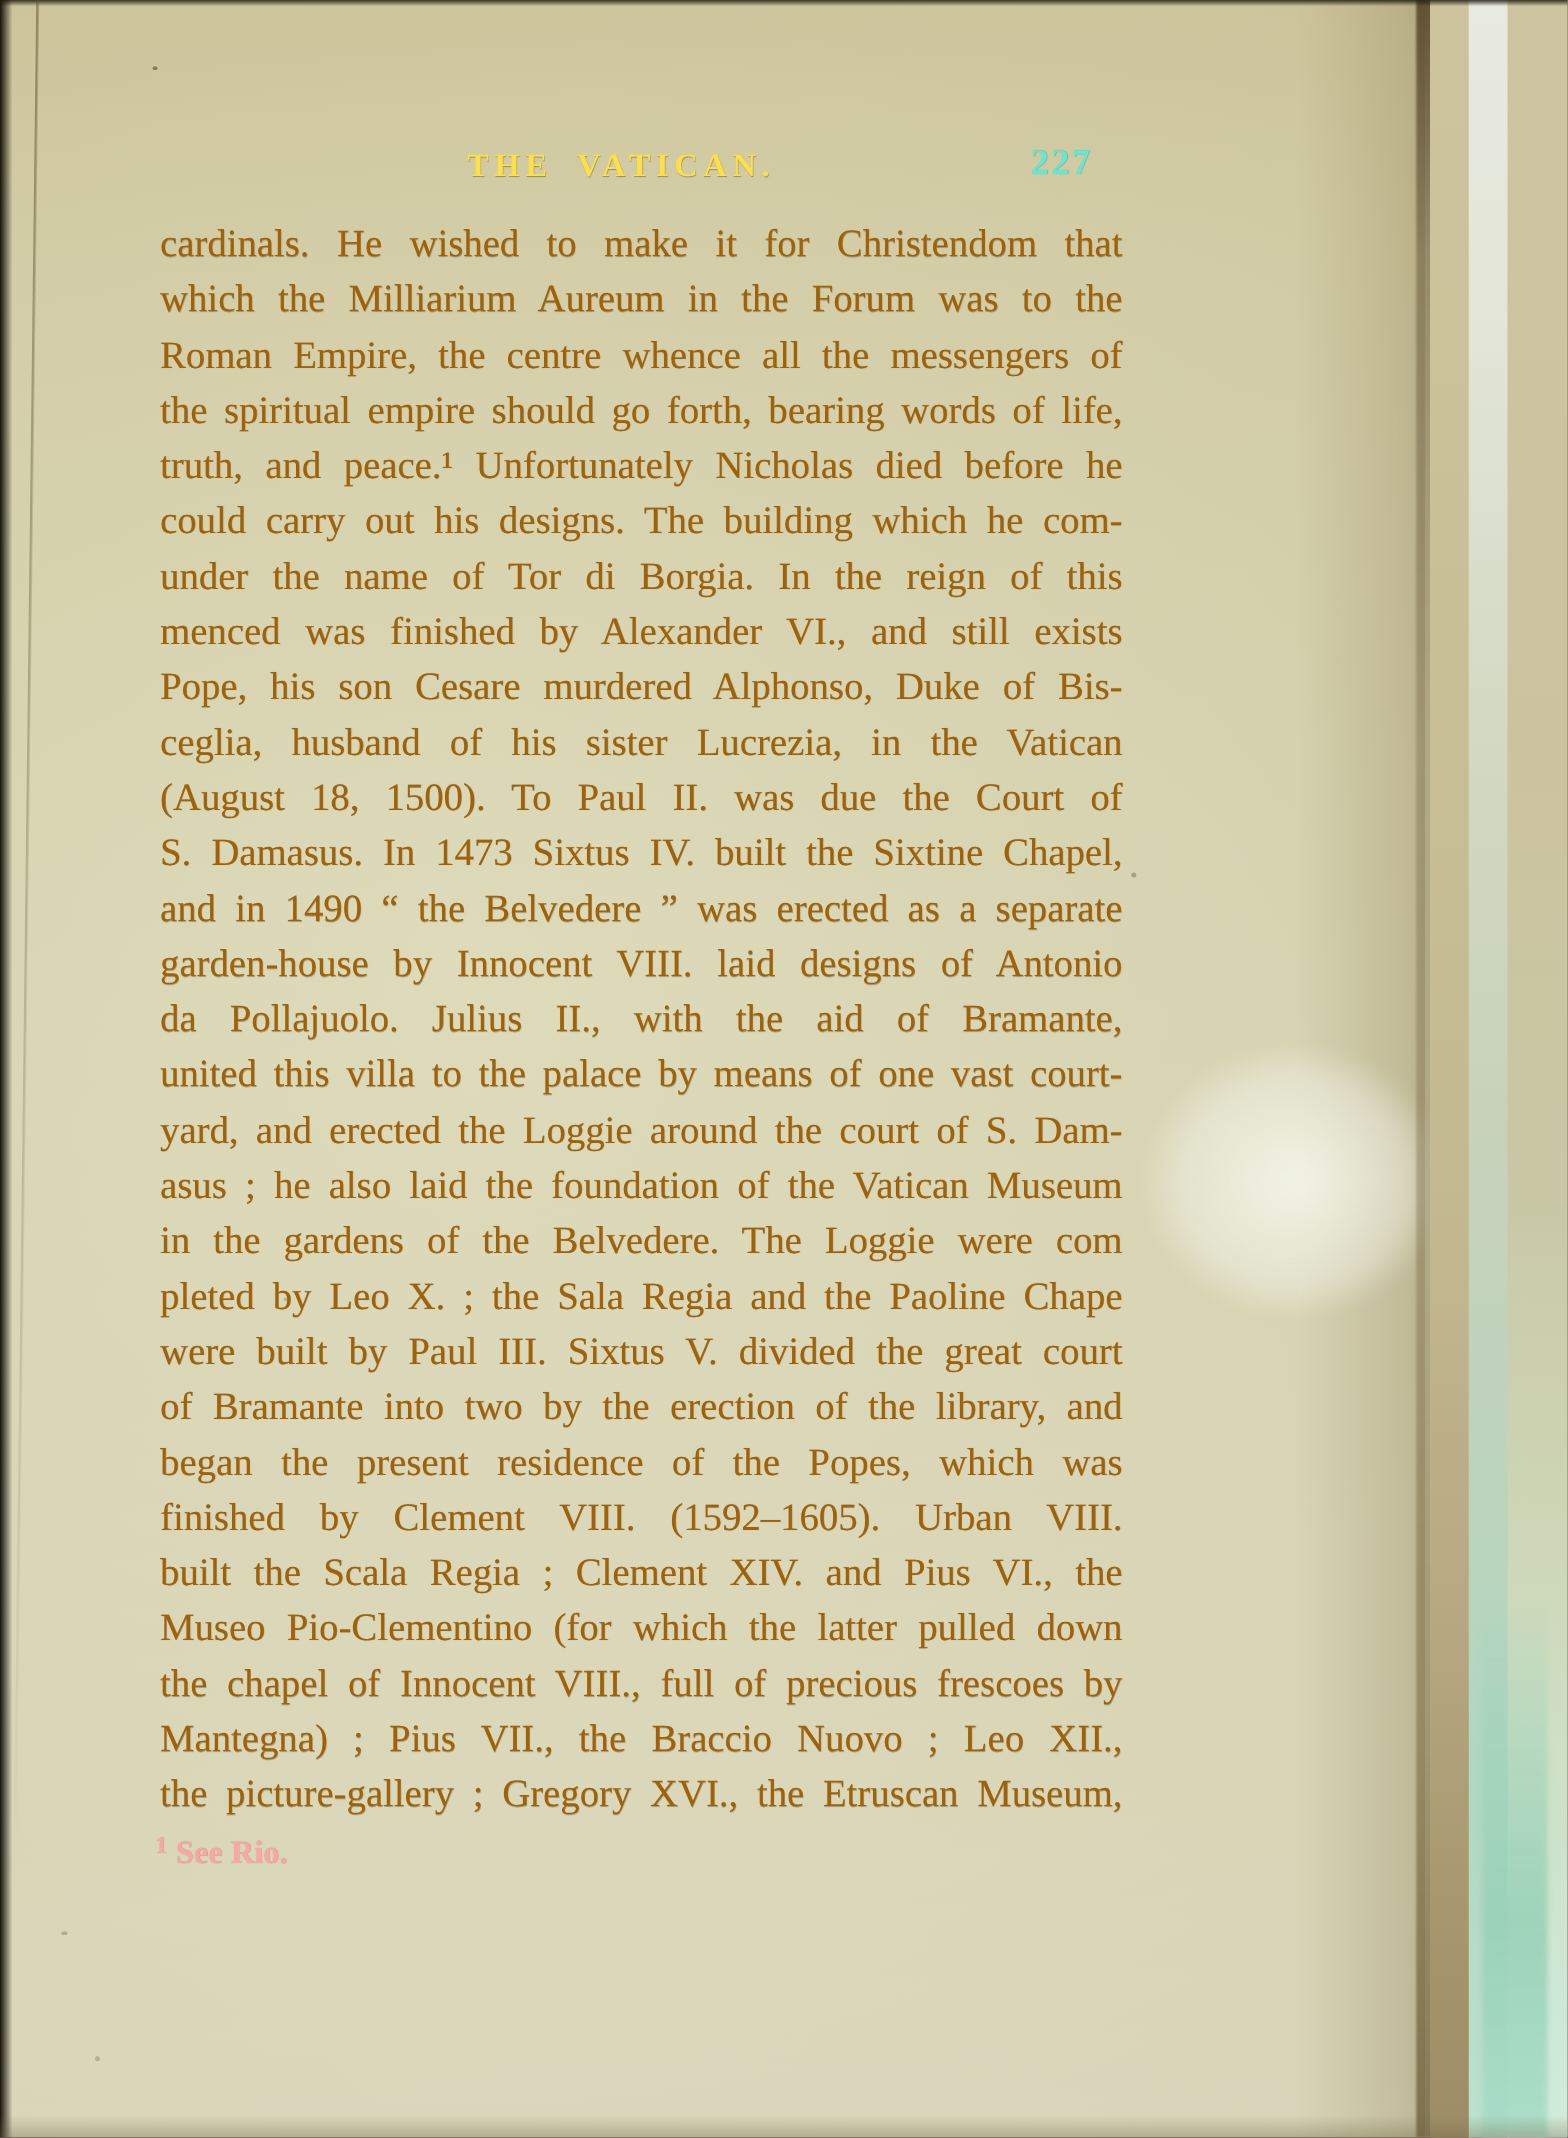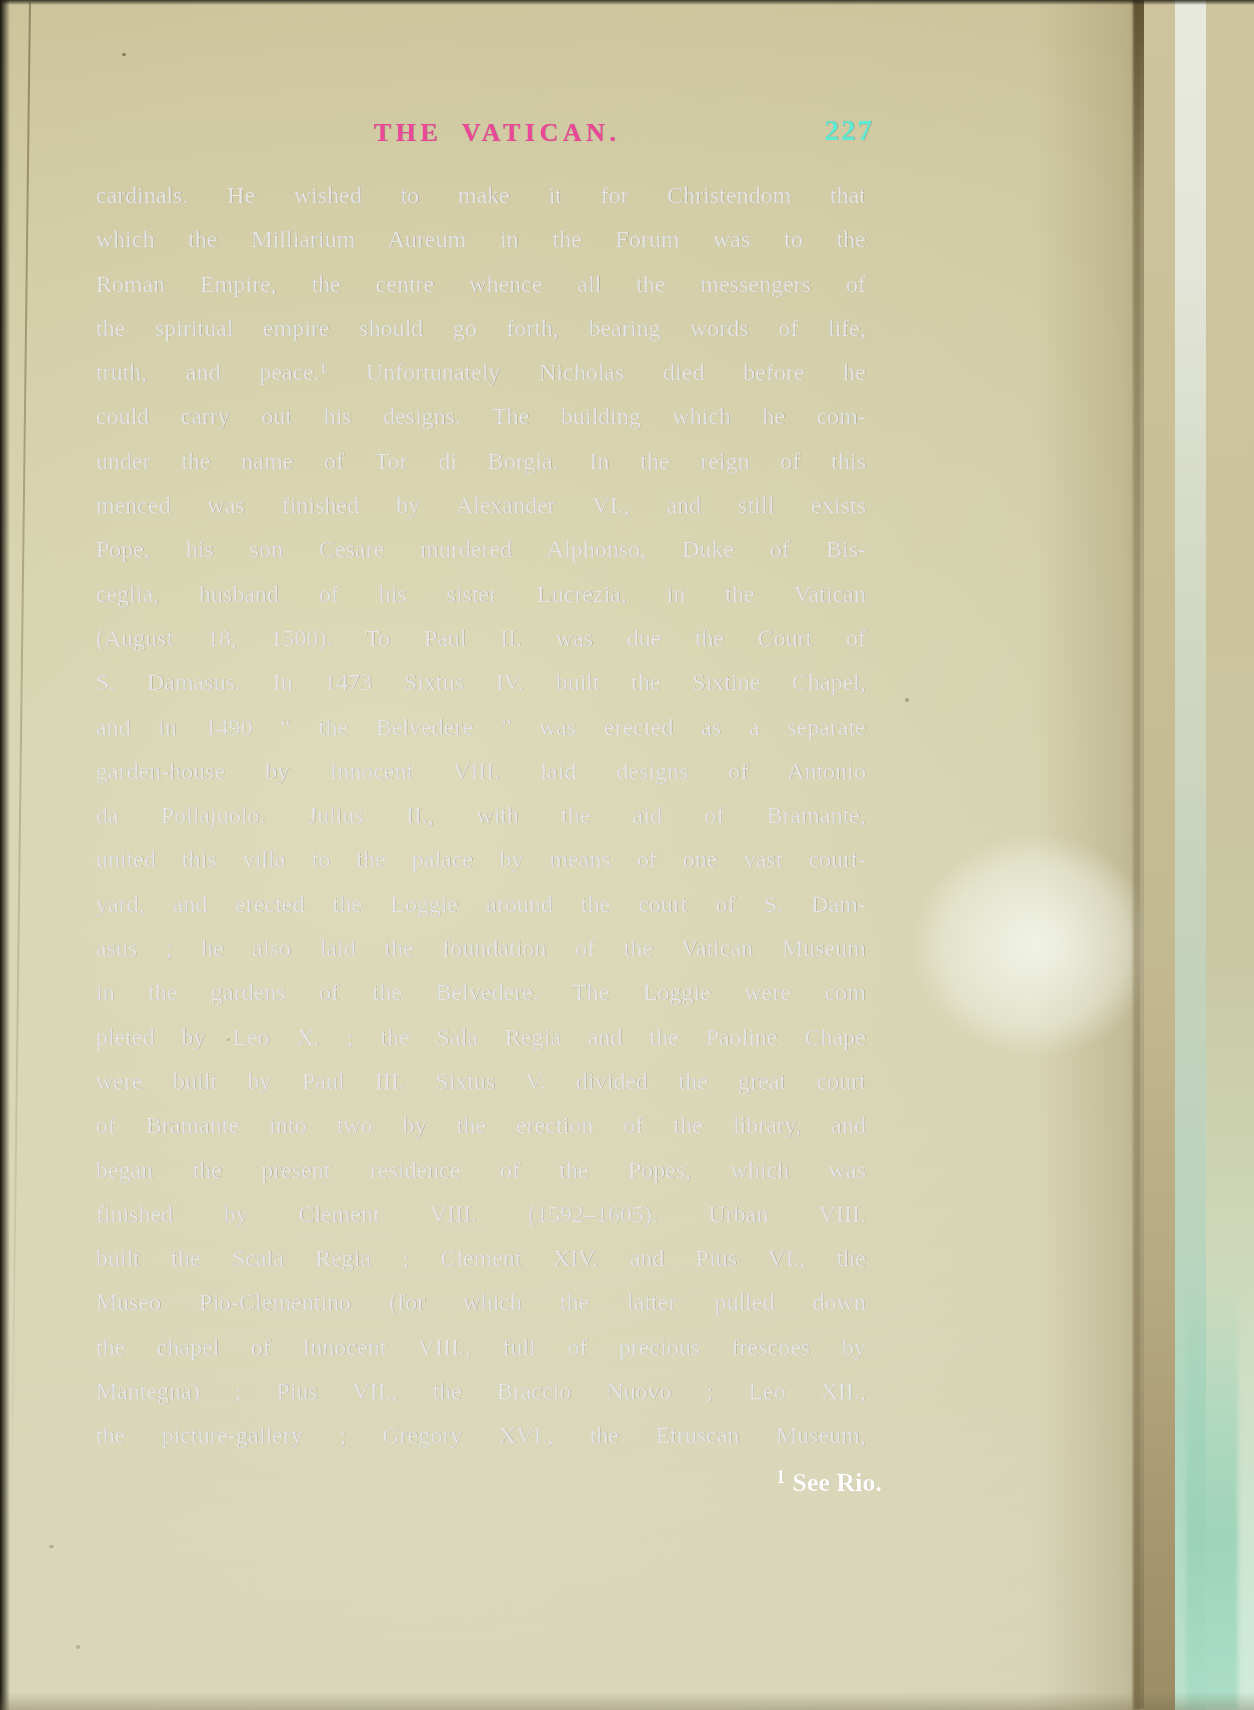--- a/index.html
+++ b/index.html
@@ -109,47 +109,47 @@
   .speck { position: absolute; border-radius: 50%; background: rgba(70,60,38,0.55); }
 
   
   .content { position: absolute; inset: 0; color: #262217; z-index: 5; }
 
   .running-title {
     position: absolute; left: 112px; top: 118px; width: 770px;
     text-align: center;
     font-size: 26px; font-weight: bold; line-height: 30px;
     letter-spacing: 4.5px; word-spacing: 9px;
-    color: #ec4899;
+    color: #fde047;
     text-shadow: 0.4px 0.4px 0.7px rgba(55,45,25,0.4);
   }
   .page-number {
     position: absolute; right: 380px; top: 114px;
     font-size: 29px; font-weight: bold; line-height: 32px;
     letter-spacing: 2px; color: #5eead4;
     text-shadow: 0.4px 0.4px 0.7px rgba(55,45,25,0.4);
   }
   .bodytext {
-    position: absolute; left: 96px; top: 173px; width: 770px;
-    font-size: 24px; line-height: 44.3px;
-    color: #e5e5e5;
+    position: absolute; left: 128px; top: 173px; width: 770px;
+    font-size: 31px; line-height: 44.3px;
+    color: #a16207;
     text-shadow: 0.35px 0.35px 0.6px rgba(60,50,30,0.38);
   }
   .line {
     white-space: nowrap;
     text-align: justify;
     text-align-last: justify;
     -moz-text-align-last: justify;
     height: 44.3px;
   }
   .footnote {
-    position: absolute; left: 112px; top: 1462px; width: 770px;
-    text-align: right;
+    position: absolute; left: 124px; top: 1462px; width: 770px;
+    text-align: left;
     font-size: 26px; font-weight: bold; line-height: 30px;
-    color: #ffffff;
+    color: #fca5a5;
     text-shadow: 0.35px 0.35px 0.6px rgba(60,50,30,0.38);
   }
   .footnote .fn-marker {
     font-size: 19px; vertical-align: 8px; margin-right: 7px; font-weight: bold;
   }
 </style>
 </head>
 <body>
 
 <div class="scan">

